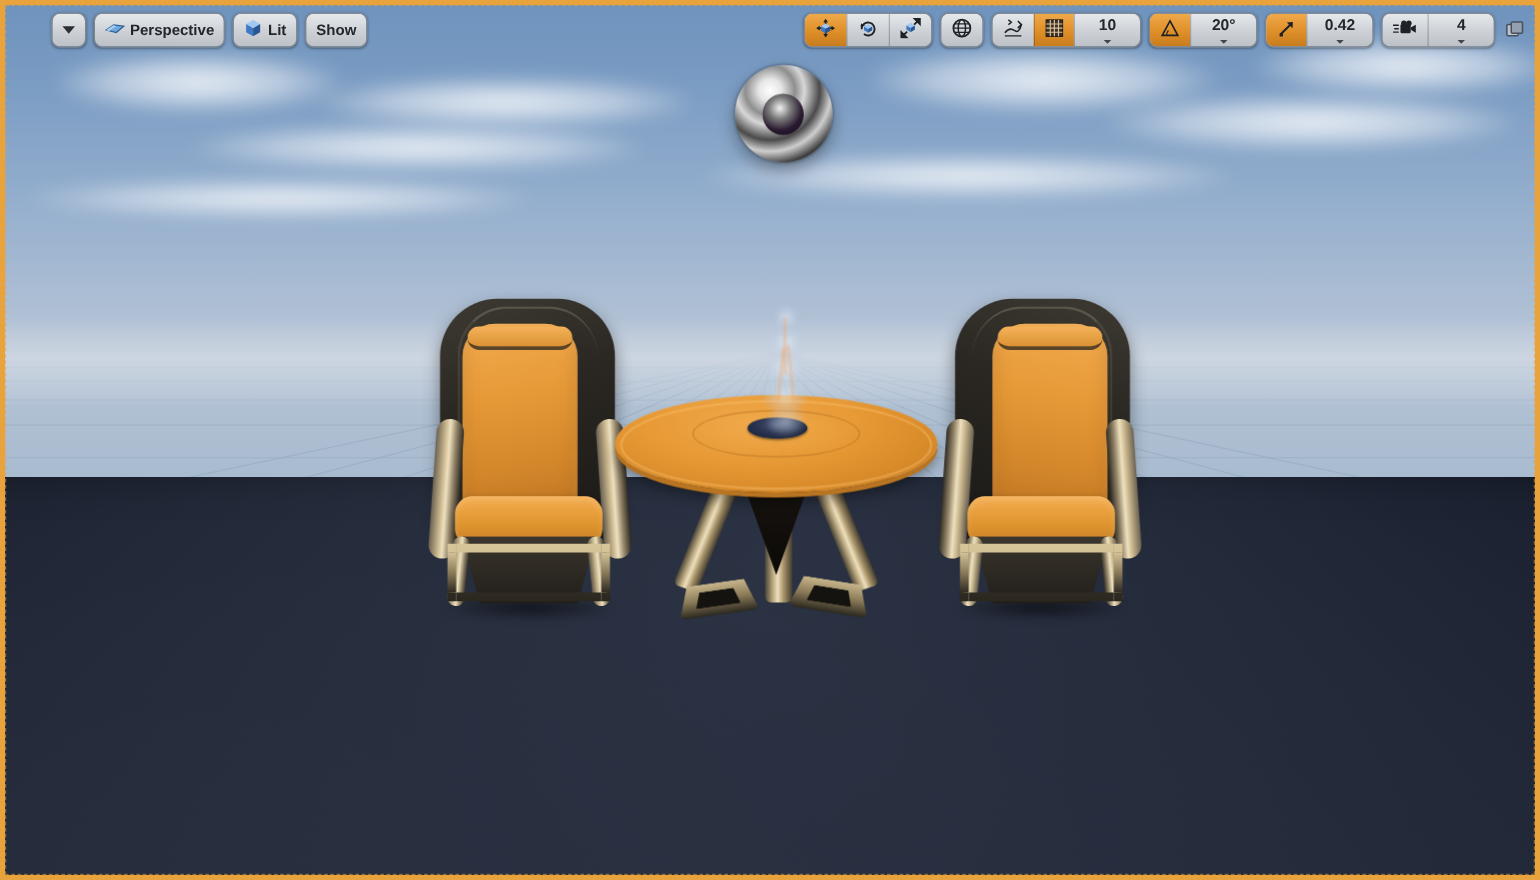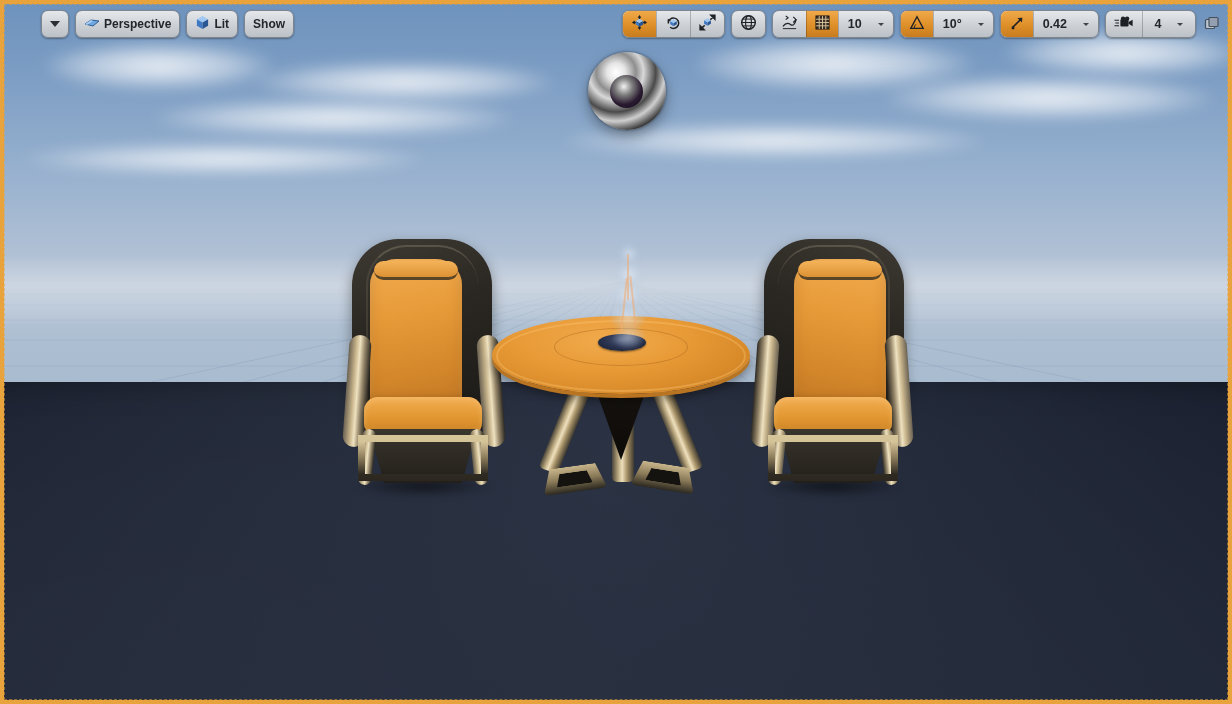--- a/index.html
+++ b/index.html
@@ -361,21 +361,22 @@
     user-select: none;
     background: transparent;
   }
   .btn.active {
     background: linear-gradient(180deg, #f0a94a 0%, #de8f28 55%, #c87c1e 100%);
   }
   .btn.sep { border-left: 1px solid rgba(0,0,0,.22); }
   .btn.val {
     font-size: 12.5px;
     min-width: 34px;
-    gap: 16px;
+    flex-direction: column;
+    gap: 4px;
     padding: 0 9px;
   }
   .btn.val .v { line-height: 13px; }
   .btn.val .caret {
     width: 0; height: 0;
     border-left: 3px solid transparent;
     border-right: 3px solid transparent;
     border-top: 3px solid #41454a;
     margin-top: 1px;
   }
@@ -686,21 +687,21 @@
     <div class="grp">
       <div class="btn active">
         <span class="icon">
           <svg width="16" height="16" viewBox="0 0 18 18">
             <path d="M9 2 L16 15 L2 15 Z" fill="none" stroke="#1e2126" stroke-width="1.5"></path>
             <path d="M6 15 A5 5 0 0 1 7.6 10.6" fill="none" stroke="#1e2126" stroke-width="1.1"></path>
           </svg>
         </span>
       </div>
       <div class="btn val sep">
-        <span class="v">10°</span>
+        <span class="v">20°</span>
         <span class="caret"></span>
       </div>
     </div>
 
     <div class="grp">
       <div class="btn active">
         <span class="icon">
           <svg width="16" height="16" viewBox="0 0 18 18">
             <line x1="4" y1="14" x2="14" y2="4" stroke="#1e2126" stroke-width="1.8"></line>
             <path d="M15 3 L9.5 3.4 L14.6 8.5 Z" fill="#1e2126"></path>

